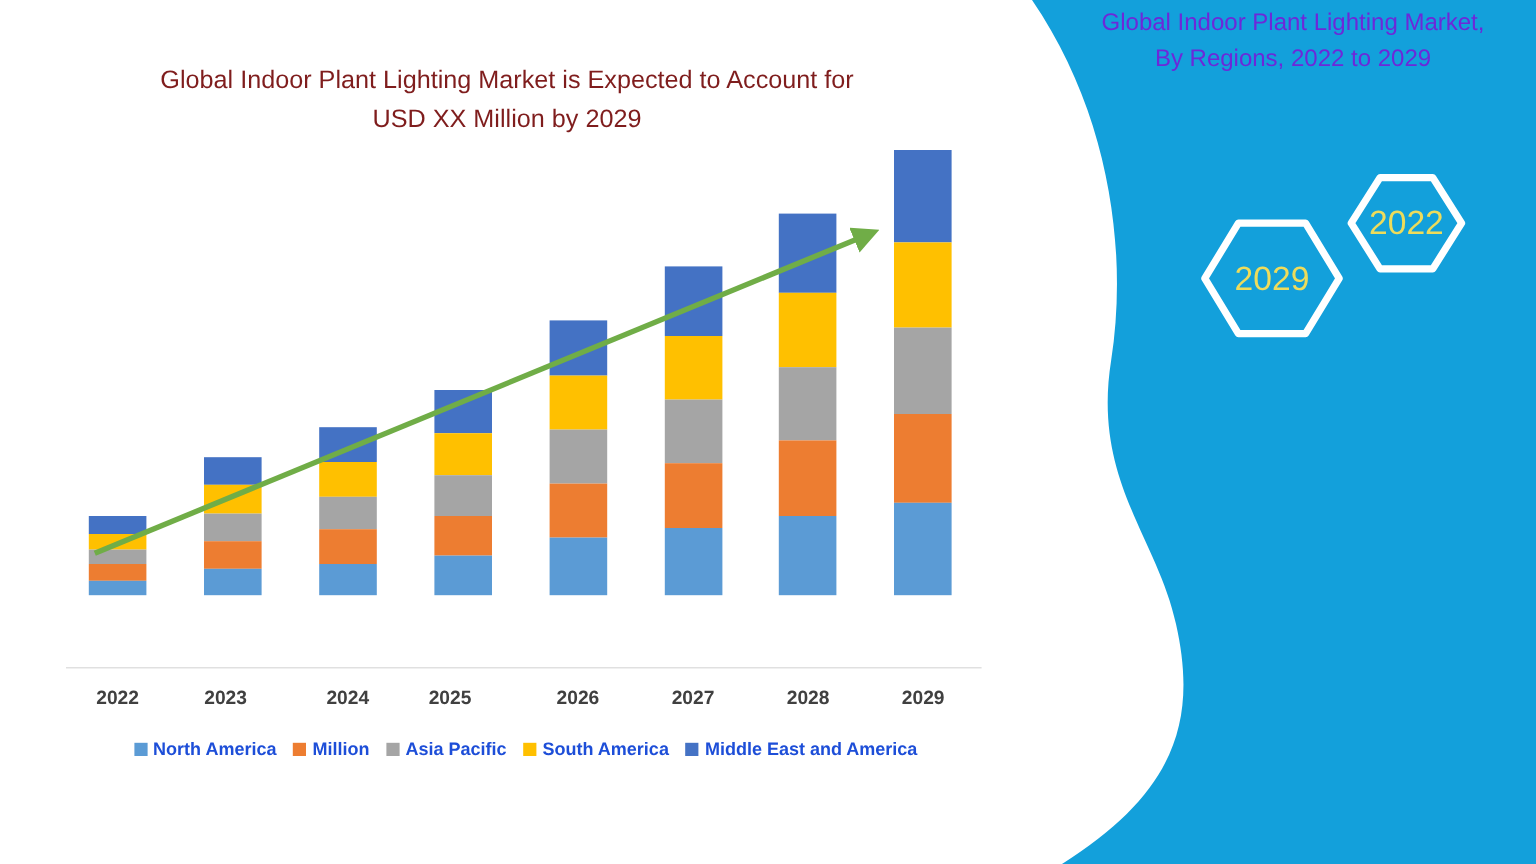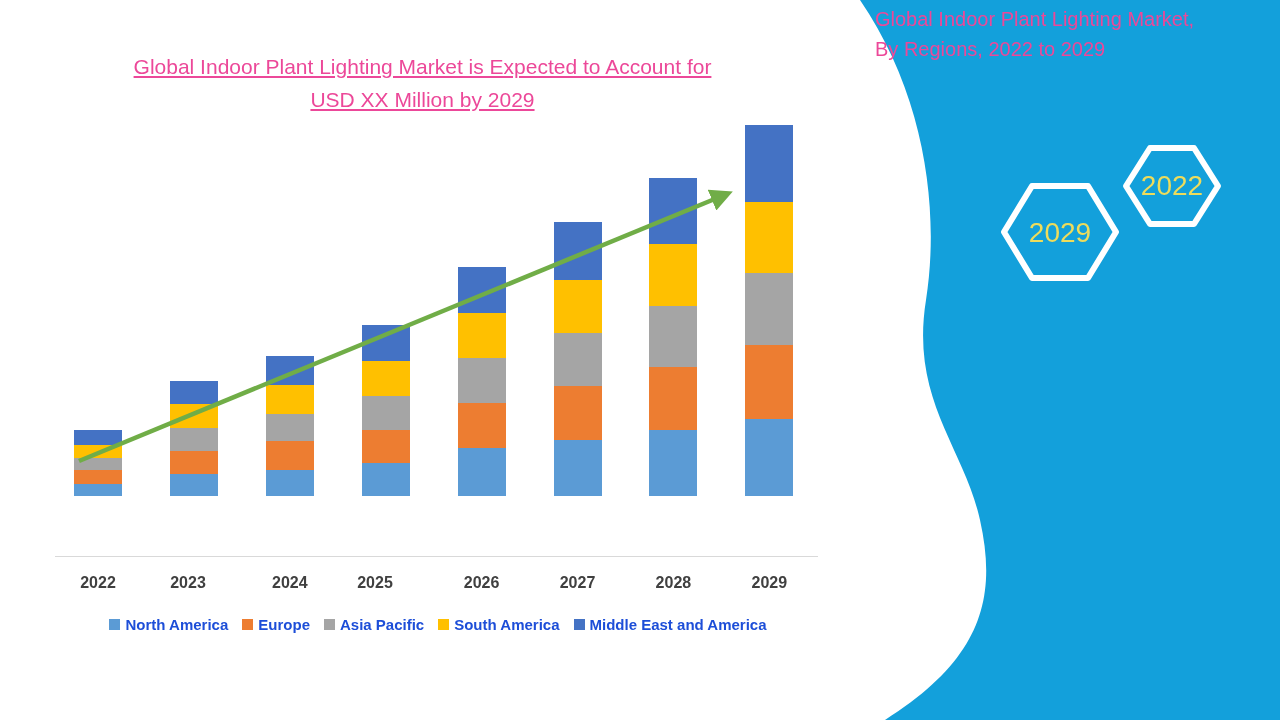--- a/index.html
+++ b/index.html
@@ -127,24 +127,24 @@
     position: absolute;
     left: 0; top: 0;
     width: 450px;
     height: 720px;
   }
   .brand-title {
     position: absolute;
     left: 45px;
     top: 0px;
     width: 405px;
-    text-align: left;
+    text-align: center;
     font-size: 20px;
     line-height: 30px;
-    color: #ec4899;
+    color: #6d28d9;
     font-family: "Liberation Sans", sans-serif;
     white-space: pre-line;
     padding-top: 4px;
     box-sizing: border-box;
   }
   .hex-wrap {
     position: absolute;
     left: 150px;
     top: 140px;
     width: 250px;
@@ -166,21 +166,21 @@
     color: #EEDC5B;
     font-family: "Liberation Sans", sans-serif;
     white-space: pre-line;
   }
 </style>
 </head>
 <body>
 
 <div id="page">
 
-  <div class="chart-title" style="color: #ec4899; text-decoration: underline;">Global Indoor Plant Lighting Market is Expected to Account for
+  <div class="chart-title" style="color: #7f1d1d;">Global Indoor Plant Lighting Market is Expected to Account for
 USD XX Million by 2029</div>
 
   <div class="plot-area">
     <div class="baseline" style="background: rgb(217, 217, 217);"></div>
     <div id="bars-root">
         <div class="bar" style="left: 74px;">
           <div class="seg" style="background: rgb(91, 155, 213); height: 12.321px;"></div>
           <div class="seg" style="background: rgb(237, 125, 49); height: 13.69px;"></div>
           <div class="seg" style="background: rgb(165, 165, 165); height: 12.321px;"></div>
           <div class="seg" style="background: rgb(255, 192, 0); height: 12.321px;"></div>
@@ -257,21 +257,21 @@
       <div class="xlabel" style="left: 729.3px;">2029</div>
     </div>
 
   <div class="legend" id="legend-root">
       <div class="legend-item">
         <span class="legend-swatch" style="background: rgb(91, 155, 213);"></span>
         <span class="legend-label">North America</span>
       </div>
       <div class="legend-item">
         <span class="legend-swatch" style="background: rgb(237, 125, 49);"></span>
-        <span class="legend-label">Europe</span>
+        <span class="legend-label">Million</span>
       </div>
       <div class="legend-item">
         <span class="legend-swatch" style="background: rgb(165, 165, 165);"></span>
         <span class="legend-label">Asia Pacific</span>
       </div>
       <div class="legend-item">
         <span class="legend-swatch" style="background: rgb(255, 192, 0);"></span>
         <span class="legend-label">South America</span>
       </div>
       <div class="legend-item">

